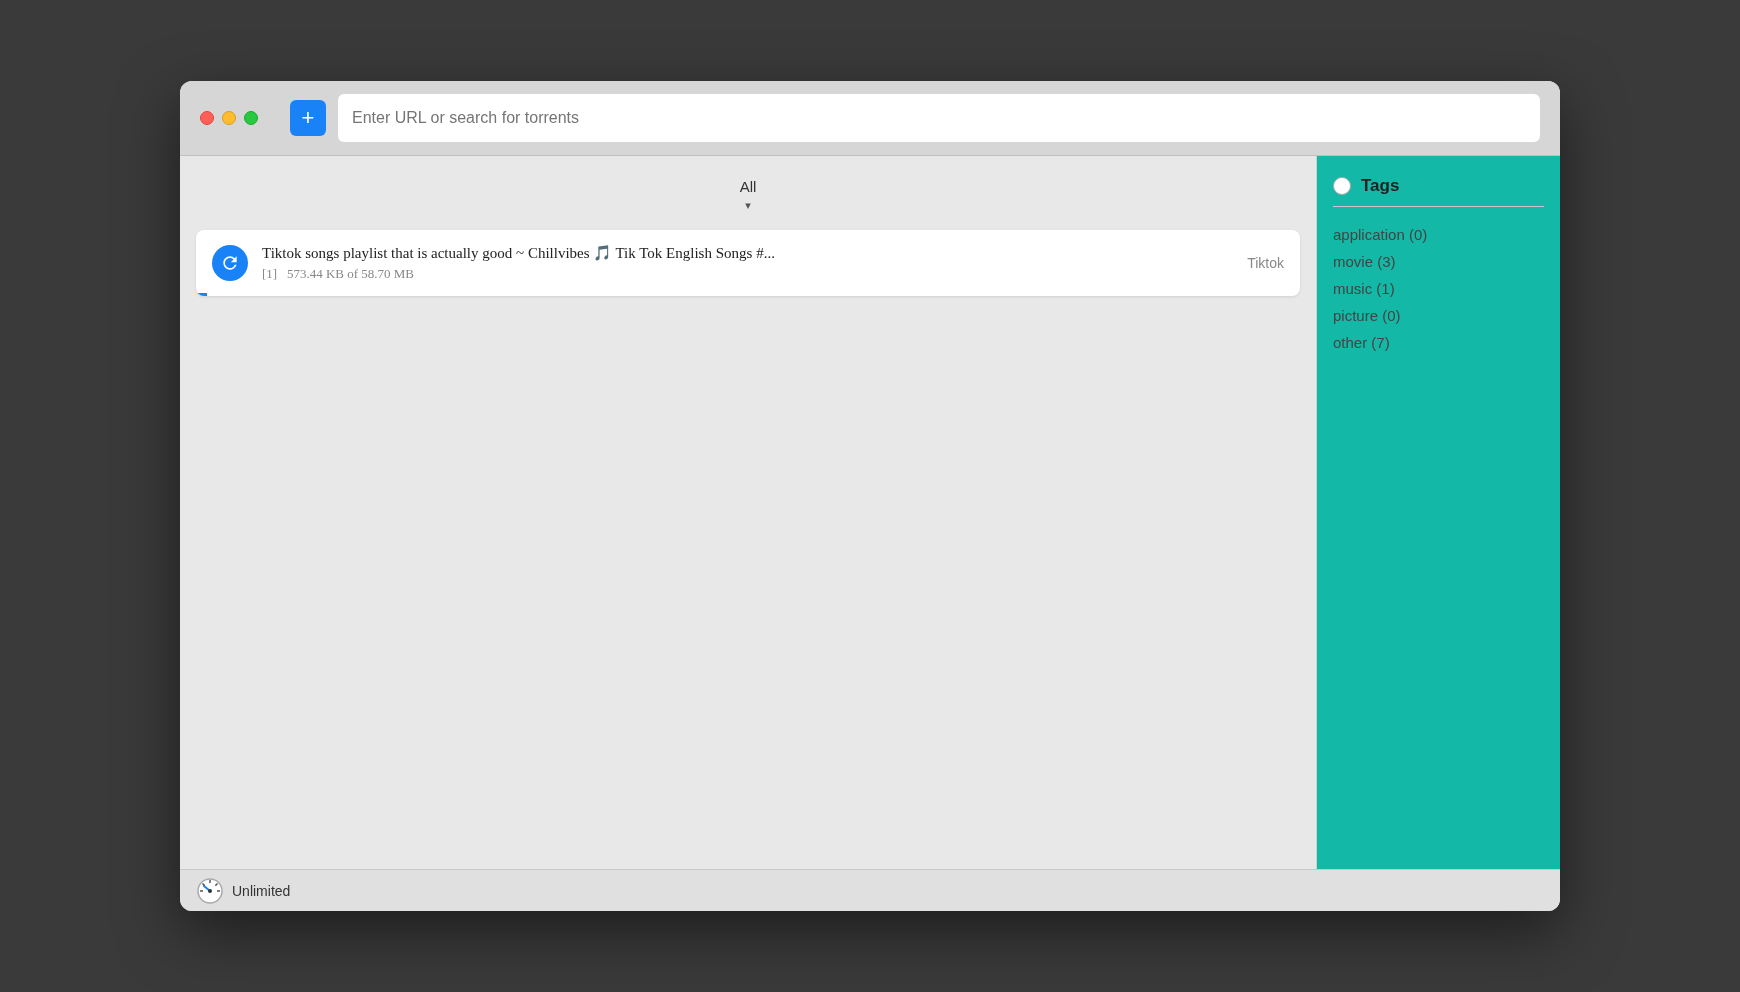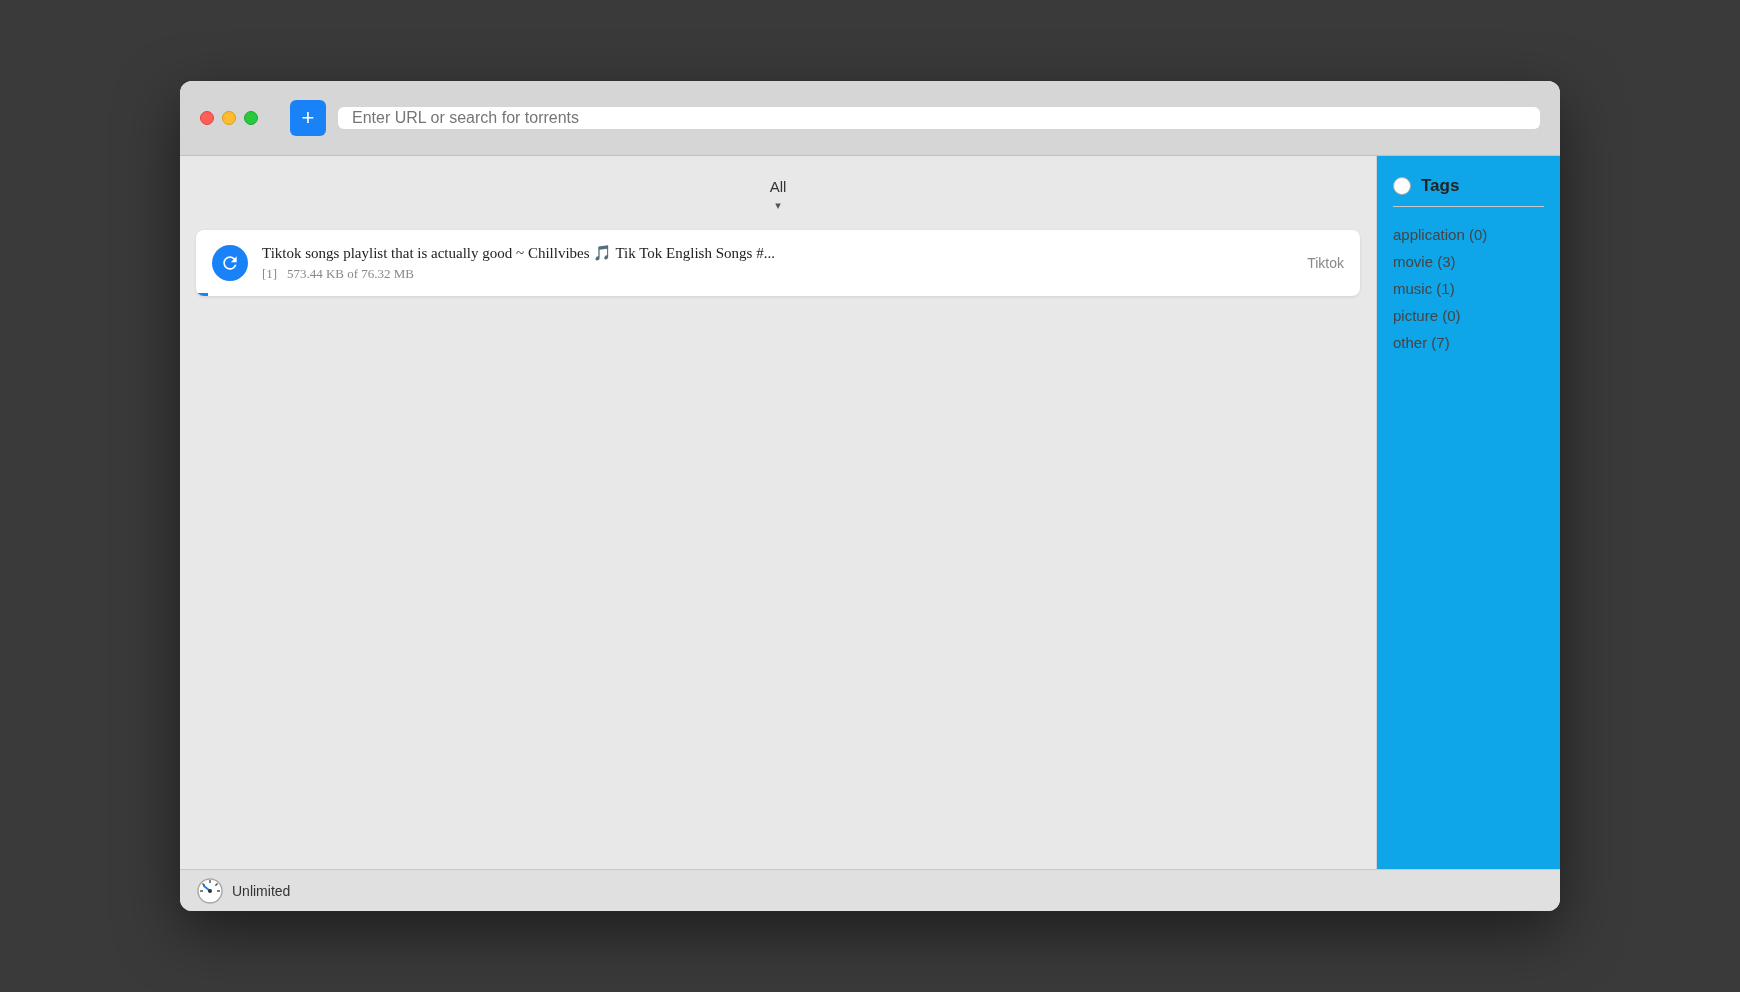--- a/index.html
+++ b/index.html
@@ -64,21 +64,21 @@
       cursor: pointer;
       display: flex;
       align-items: center;
       justify-content: center;
       margin-left: 20px;
       flex-shrink: 0;
     }
 
     .search-bar {
       flex: 1;
-      height: 22px;
+      height: 48px;
       background: white;
       border: none;
       border-radius: 6px;
       padding: 2px 14px;
       font-size: 16px;
       color: #aaa;
       outline: none;
       font-family: inherit;
     }
 
@@ -183,23 +183,23 @@
     }
 
     .torrent-status {
       font-size: 14px;
       color: #888;
       flex-shrink: 0;
     }
 
     
     .sidebar {
-      width: 184px;
+      width: 244px;
       padding: 20px 16px;
-      background: #0ea5e9;
+      background: #14b8a6;
       border-left: 1px solid #d0d0d0;
       flex-shrink: 0;
     }
 
     .sidebar-tags-header {
       display: flex;
       align-items: center;
       gap: 10px;
       margin-bottom: 14px;
       padding-bottom: 10px;
@@ -280,21 +280,21 @@
 
           <svg viewBox="0 0 24 24">
             <path d="M17.65 6.35A7.958 7.958 0 0 0 12 4c-4.42 0-7.99 3.58-7.99 8s3.57 8 7.99 8c3.73 0 6.84-2.55 7.73-6h-2.08A5.99 5.99 0 0 1 12 18c-3.31 0-6-2.69-6-6s2.69-6 6-6c1.66 0 3.14.69 4.22 1.78L13 11h7V4l-2.35 2.35z"></path>
           </svg>
         </div>
         <div class="torrent-info">
           <div class="torrent-title">Tiktok songs playlist that is actually good ~ Chillvibes 🎵 Tik Tok English Songs #...</div>
           <div class="torrent-meta">
             <span>[1]</span>
             &nbsp;
-            <span>573.44 KB of 76.32 MB</span>
+            <span>573.44 KB of 58.70 MB</span>
           </div>
         </div>
         <div class="torrent-status">Tiktok</div>
       </div>
 
     </div>
 
     <div class="sidebar">
       <div class="sidebar-tags-header">
         <div class="radio-outer"></div>

